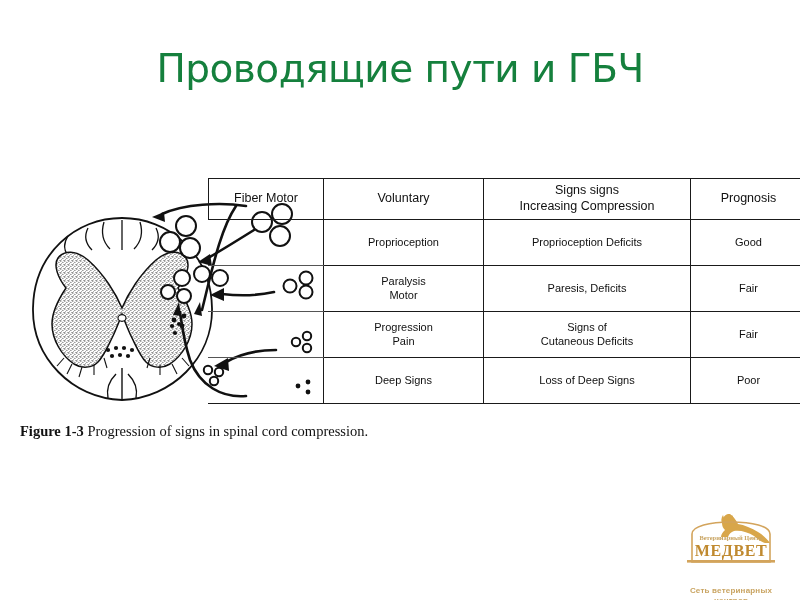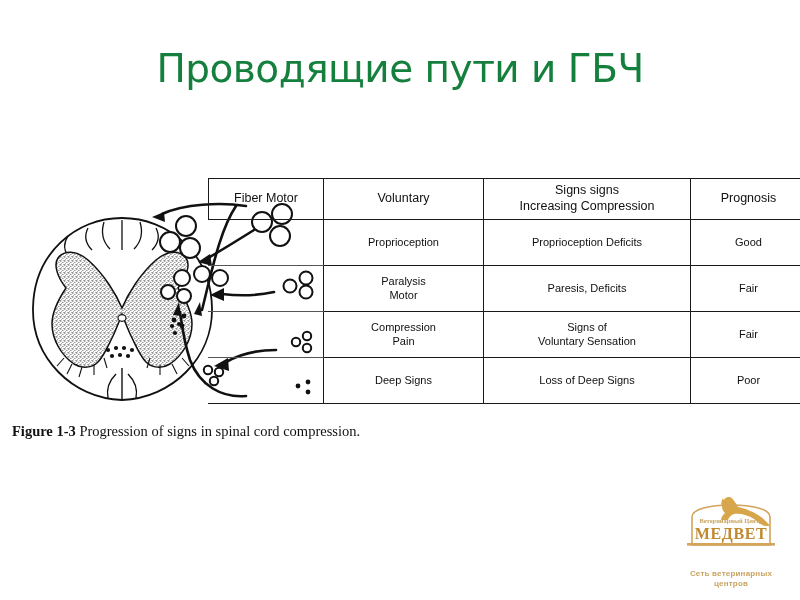--- a/index.html
+++ b/index.html
@@ -106,36 +106,36 @@
   .signs-table tbody tr:last-child td.fiber-cell {
     border-bottom-color: #1a1a1a;
   }
   .signs-table th.fiber-head {
     border-bottom: 1.4px solid #1a1a1a;
   }
 
   
   .fig-caption {
     position: absolute;
-    left: 12px;
+    left: 20px;
     top: 423px;
     font-family: "Liberation Serif", serif;
     font-size: 14.5px;
     color: #111111;
     white-space: nowrap;
   }
   .fig-caption .cap-label {
     font-weight: bold;
   }
 
   
   .logo-block {
     position: absolute;
     left: 666px;
-    top: 495px;
+    top: 512px;
     width: 130px;
     height: 84px;
     text-align: center;
   }
   .logo-mark {
     position: relative;
     width: 130px;
     height: 58px;
   }
   .logo-sub {
@@ -320,26 +320,26 @@
         <td>
           <span>Paralysis</span><br>
           <span>Motor</span>
         </td>
         <td>Paresis, Deficits</td>
         <td>Fair</td>
       </tr>
       <tr>
         <td class="fiber-cell"></td>
         <td>
-          <span>Compression</span><br>
+          <span>Progression</span><br>
           <span>Pain</span>
         </td>
         <td>
           <span>Signs of</span><br>
-          <span>Voluntary Sensation</span>
+          <span>Cutaneous Deficits</span>
         </td>
         <td>Fair</td>
       </tr>
       <tr>
         <td class="fiber-cell"></td>
         <td>Deep Signs</td>
         <td>Loss of Deep Signs</td>
         <td>Poor</td>
       </tr>
     </tbody>

